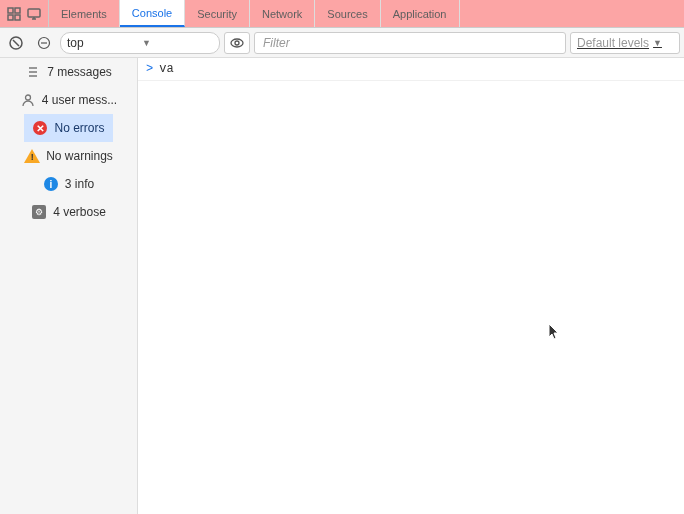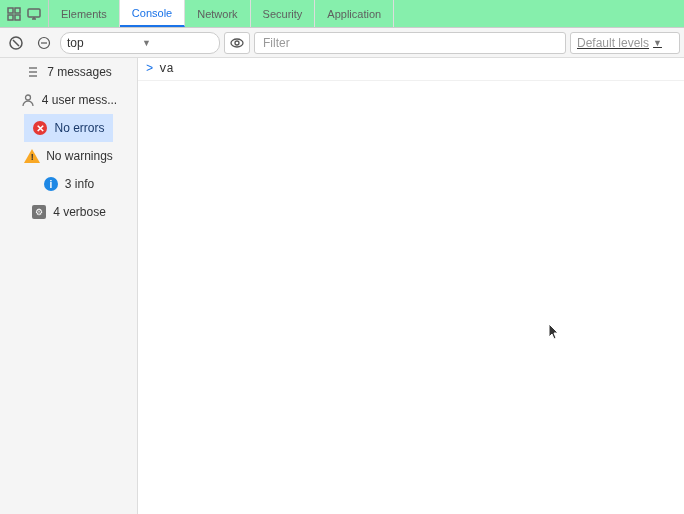--- a/index.html
+++ b/index.html
@@ -10,21 +10,21 @@
       color: #333;
       width: 684px;
       height: 514px;
       overflow: hidden;
     }
 
     
     .tab-bar {
       display: flex;
       align-items: stretch;
-      background: #86efac;
+      background: #fca5a5;
       border-bottom: 1px solid #ccc;
       height: 28px;
       user-select: none;
     }
     .tab-bar-icons {
       display: flex;
       align-items: center;
       padding: 0 4px;
       border-right: 1px solid #ccc;
     }
@@ -113,20 +113,21 @@
     .filter-input {
       flex: 1;
       height: 22px;
       border: 1px solid #ccc;
       border-radius: 3px;
       padding: 0 8px;
       font-size: 12px;
       background: #fff;
       color: #333;
       outline: none;
+      font-style: italic;
     }
     .filter-input::placeholder {
       color: #999;
     }
     .levels-select {
       display: flex;
       align-items: center;
       background: #fff;
       border: 1px solid #ccc;
       border-radius: 3px;
@@ -270,24 +271,27 @@
       </svg>
     </div>
   </div>
   <div class="tab">
     <span>Elements</span>
   </div>
   <div class="tab active">
     <span>Console</span>
   </div>
   <div class="tab">
+    <span>Security</span>
+  </div>
+  <div class="tab">
     <span>Network</span>
   </div>
   <div class="tab">
-    <span>Security</span>
+    <span>Sources</span>
   </div>
   <div class="tab">
     <span>Application</span>
   </div>
 </div>
 
 <div class="toolbar">
   <div class="toolbar-btn">
     <svg width="14" height="14" viewBox="0 0 14 14" fill="none">
       <circle cx="7" cy="7" r="6" stroke="#555" stroke-width="1.5"></circle>

